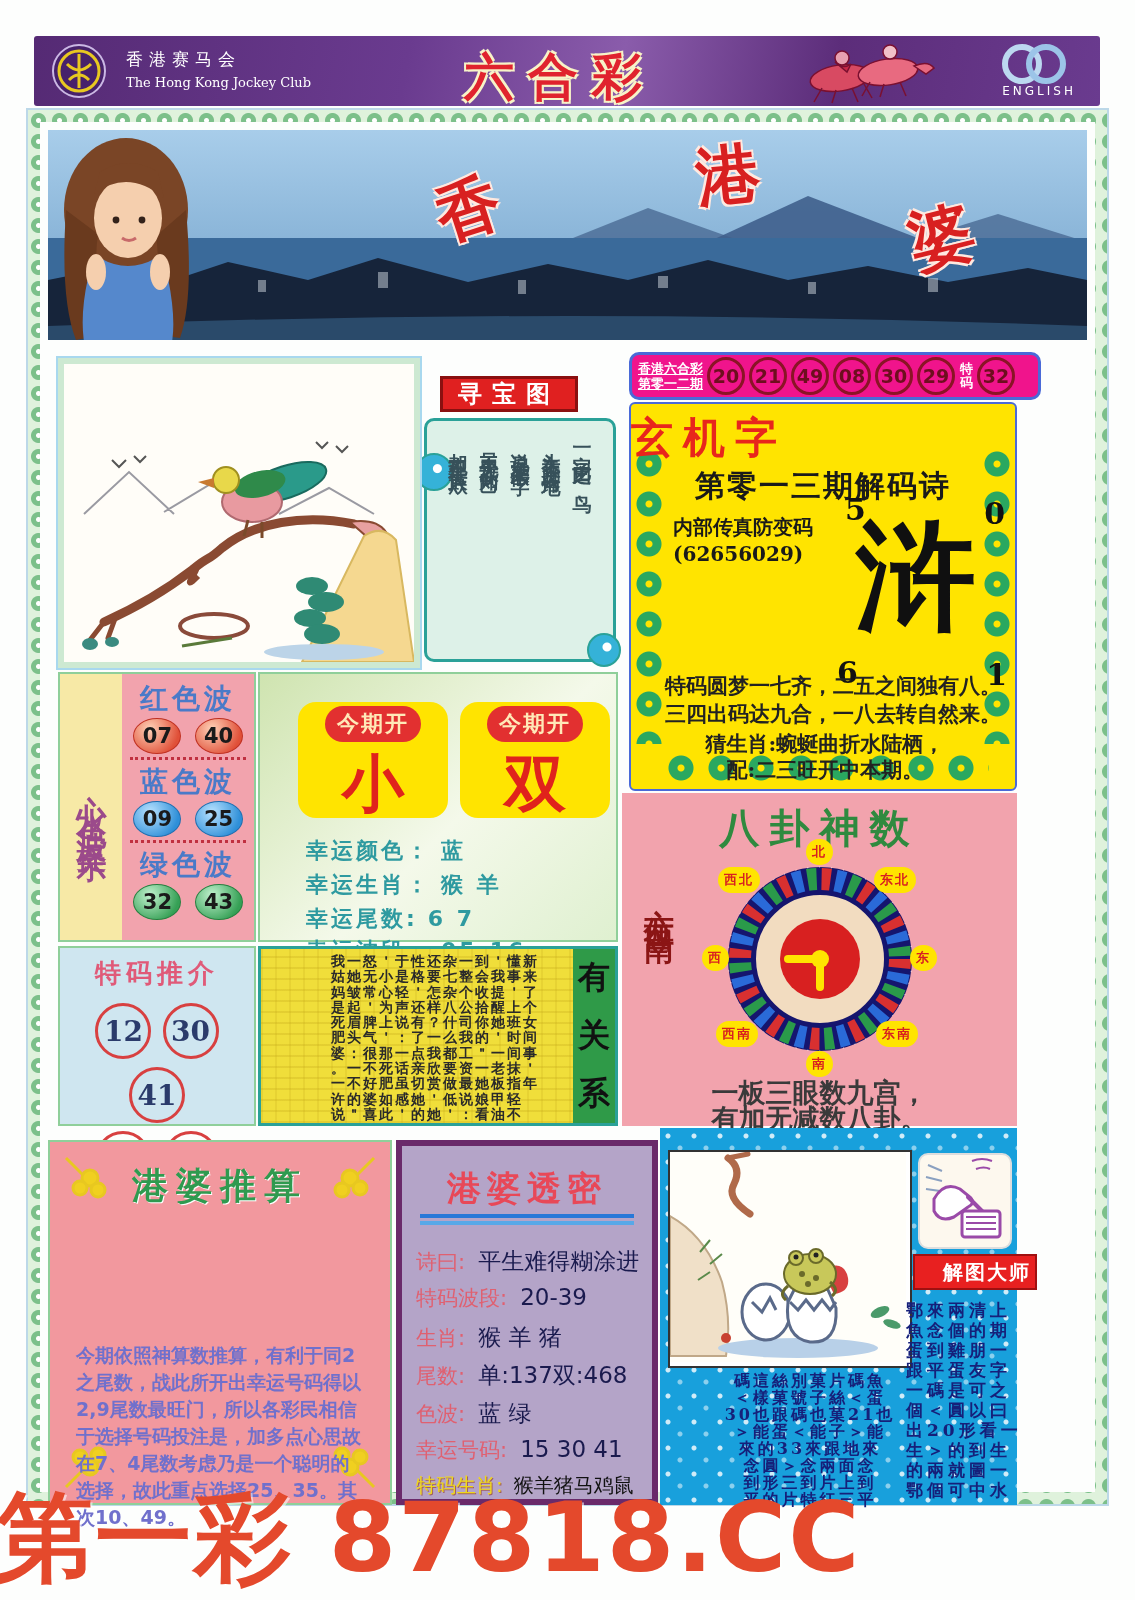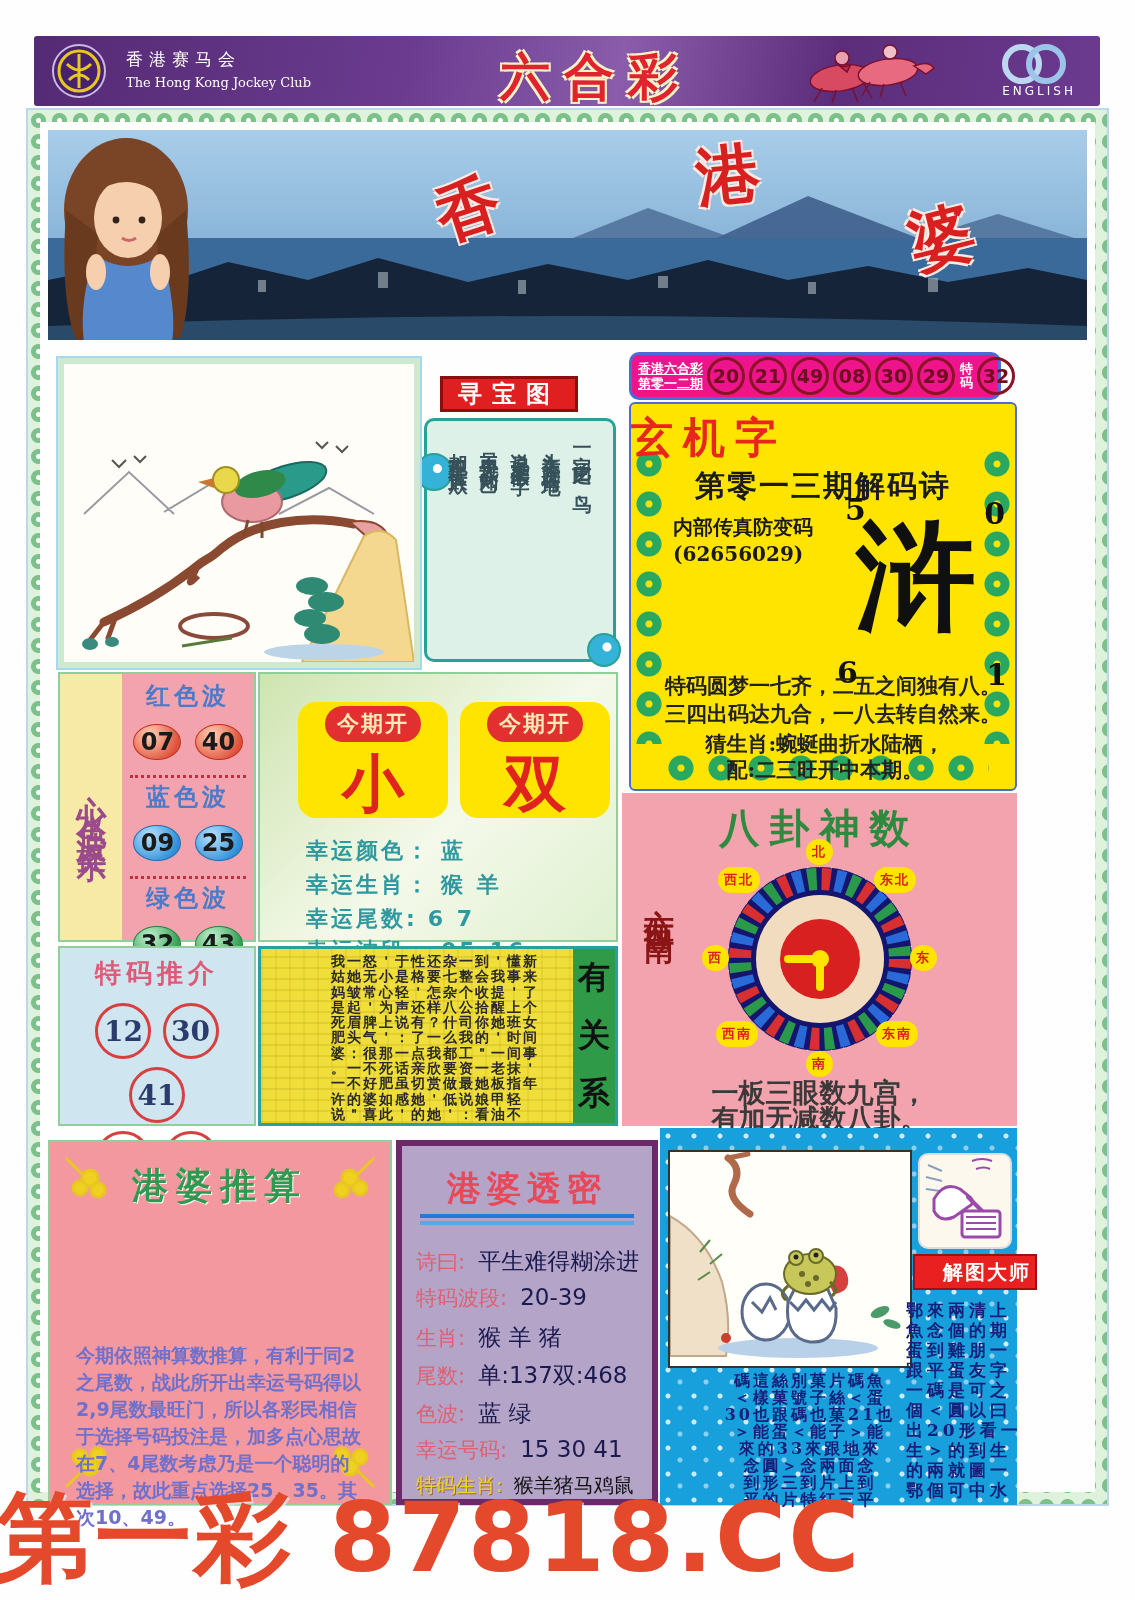--- a/index.html
+++ b/index.html
@@ -10,39 +10,39 @@
   
   #hdr{left:34px;top:36px;width:1066px;height:70px;
        background:linear-gradient(100deg,#552a74 0%,#6a3b8f 35%,#8a5cab 55%,#5c2d7a 75%,#6a3b8f 100%);
        border-radius:3px;display:flex;align-items:center;}
   #hkjc-logo{left:18px;top:8px;width:54px;height:54px;border-radius:50%;
        background:#47216b;border:2px solid #cbb8e4;}
   .club-txt{left:92px;top:12px;color:#fff;}
   .club-cn{font-size:17px;font-weight:normal;letter-spacing:6px;}
   .club-en{font-size:13px;font-family:"DejaVu Serif",serif;margin-top:4px;}
   #lh-title{left:430px;top:8px;font-size:50px;font-weight:900;color:#e0232e;letter-spacing:14px;
-       text-shadow:2px 2px 0 #f7f3c8,-2px -2px 0 #f7f3c8,2px -2px 0 #f7f3c8,-2px 2px 0 #f7f3c8;margin-left:36px;}
+       text-shadow:2px 2px 0 #f7f3c8,-2px -2px 0 #f7f3c8,2px -2px 0 #f7f3c8,-2px 2px 0 #f7f3c8;}
   #english{right:24px;top:48px;color:#fff;font-size:12px;letter-spacing:3px;}
   #cc-logo{right:20px;top:6px;}
 
   
   #frame{left:26px;top:108px;width:1083px;height:1398px;
      background:
        radial-gradient(circle at 50% 50%, #ffffff 0 2px, #7cc08a 3px 7px, transparent 8px) 0 0/21px 21px,
        #dff2dc;
      border:2px solid #bcd8e8;}
   #frame-inner{left:40px;top:122px;width:1055px;height:1370px;background:#fdfefd;}
 
   
   #banner{left:48px;top:130px;width:1039px;height:210px;overflow:hidden;background:#9fc8e8;}
   .btitle{position:absolute;font-size:64px;font-weight:900;color:#d82020;font-family:"DejaVu Serif",serif;
       text-shadow:2px 2px 0 #ffe9e0,-2px -2px 0 #ffe9e0,2px -2px 0 #ffe9e0,-2px 2px 0 #ffe9e0;}
 
   
-  #results{left:629px;top:352px;width:372px;height:48px;background:#f0148c;border:3px solid #4a6ad8;
+  #results{left:629px;top:352px;width:412px;height:48px;background:#f0148c;border:3px solid #4a6ad8;
      border-radius:10px;display:flex;align-items:center;padding:0 6px;}
   .res-label{color:#fff;font-size:13px;font-weight:bold;line-height:15px;text-decoration:underline;white-space:nowrap;}
   .ballo{width:32px;height:32px;border-radius:50%;border:3px solid #8a1425;color:#6e0e1e;
      font-size:19px;font-weight:bold;display:flex;align-items:center;justify-content:center;margin-left:4px;flex:none;}
   .spec-lbl{color:#fff;font-size:13px;font-weight:bold;line-height:14px;margin-left:5px;text-align:center;}
 
   
   #mystery{left:629px;top:402px;width:388px;height:389px;background:#ffe400;border:2px solid #4a6ad8;border-radius:6px;}
   .flower-v{top:40px;width:32px;height:300px;
      background:radial-gradient(circle at 50% 50%, #ffe400 0 3px, #2aa860 4px 12px, transparent 13px) 0 0/32px 40px;}
@@ -70,23 +70,23 @@
 
   
   #birdbox{left:58px;top:358px;width:362px;height:310px;background:#fff;border:6px solid #cde9d2;outline:2px solid #a8d8ee;}
 
   
   #waves{left:58px;top:672px;width:198px;height:270px;background:#f2a3ad;border:2px solid #8fcf9a;display:flex;}
   #waves-strip{width:62px;background:#f7e9a6;display:flex;align-items:center;justify-content:center;}
   #waves-title{writing-mode:vertical-rl;font-size:30px;font-weight:bold;color:#9b4a8b;letter-spacing:12px;
      font-family:"DejaVu Serif",serif;}
   #waves-body{flex:1;text-align:center;padding-top:6px;}
-  .wave-lbl{font-size:24px;font-weight:bold;color:#4a7ac8;letter-spacing:4px;font-family:"DejaVu Serif",serif;}
+  .wave-lbl{font-size:28px;font-weight:bold;color:#4a7ac8;letter-spacing:4px;font-family:"DejaVu Serif",serif;}
   .wball{display:inline-flex;align-items:center;justify-content:center;width:46px;height:34px;border-radius:50%;
-     font-size:24px;font-weight:bold;color:#1a1a1a;margin:12px 4px;}
+     font-size:21px;font-weight:bold;color:#1a1a1a;margin:0 4px;}
   .wred{background:radial-gradient(circle at 35% 30%,#ffd2b8,#e05038 75%);border:1px solid #c03020;}
   .wblue{background:radial-gradient(circle at 35% 30%,#b8e2ff,#2e8fd8 75%);border:1px solid #1f6fb0;}
   .wgreen{background:radial-gradient(circle at 35% 30%,#c2f2cf,#35a055 75%);border:1px solid #268040;}
   .wdiv{border-top:3px dotted #c03040;margin:3px 8px;}
 
   
   #draw{left:258px;top:672px;width:360px;height:270px;
      background:linear-gradient(135deg,#cfe4b0 0%,#f4f9ea 55%,#dff0d0 100%);border:2px solid #8fcf9a;}
   .draw-card{position:absolute;width:150px;height:116px;background:#ffe400;border-radius:18px;top:28px;}
   .draw-pill{position:absolute;left:50%;transform:translateX(-50%);top:4px;background:#e23030;color:#ffe9b8;

